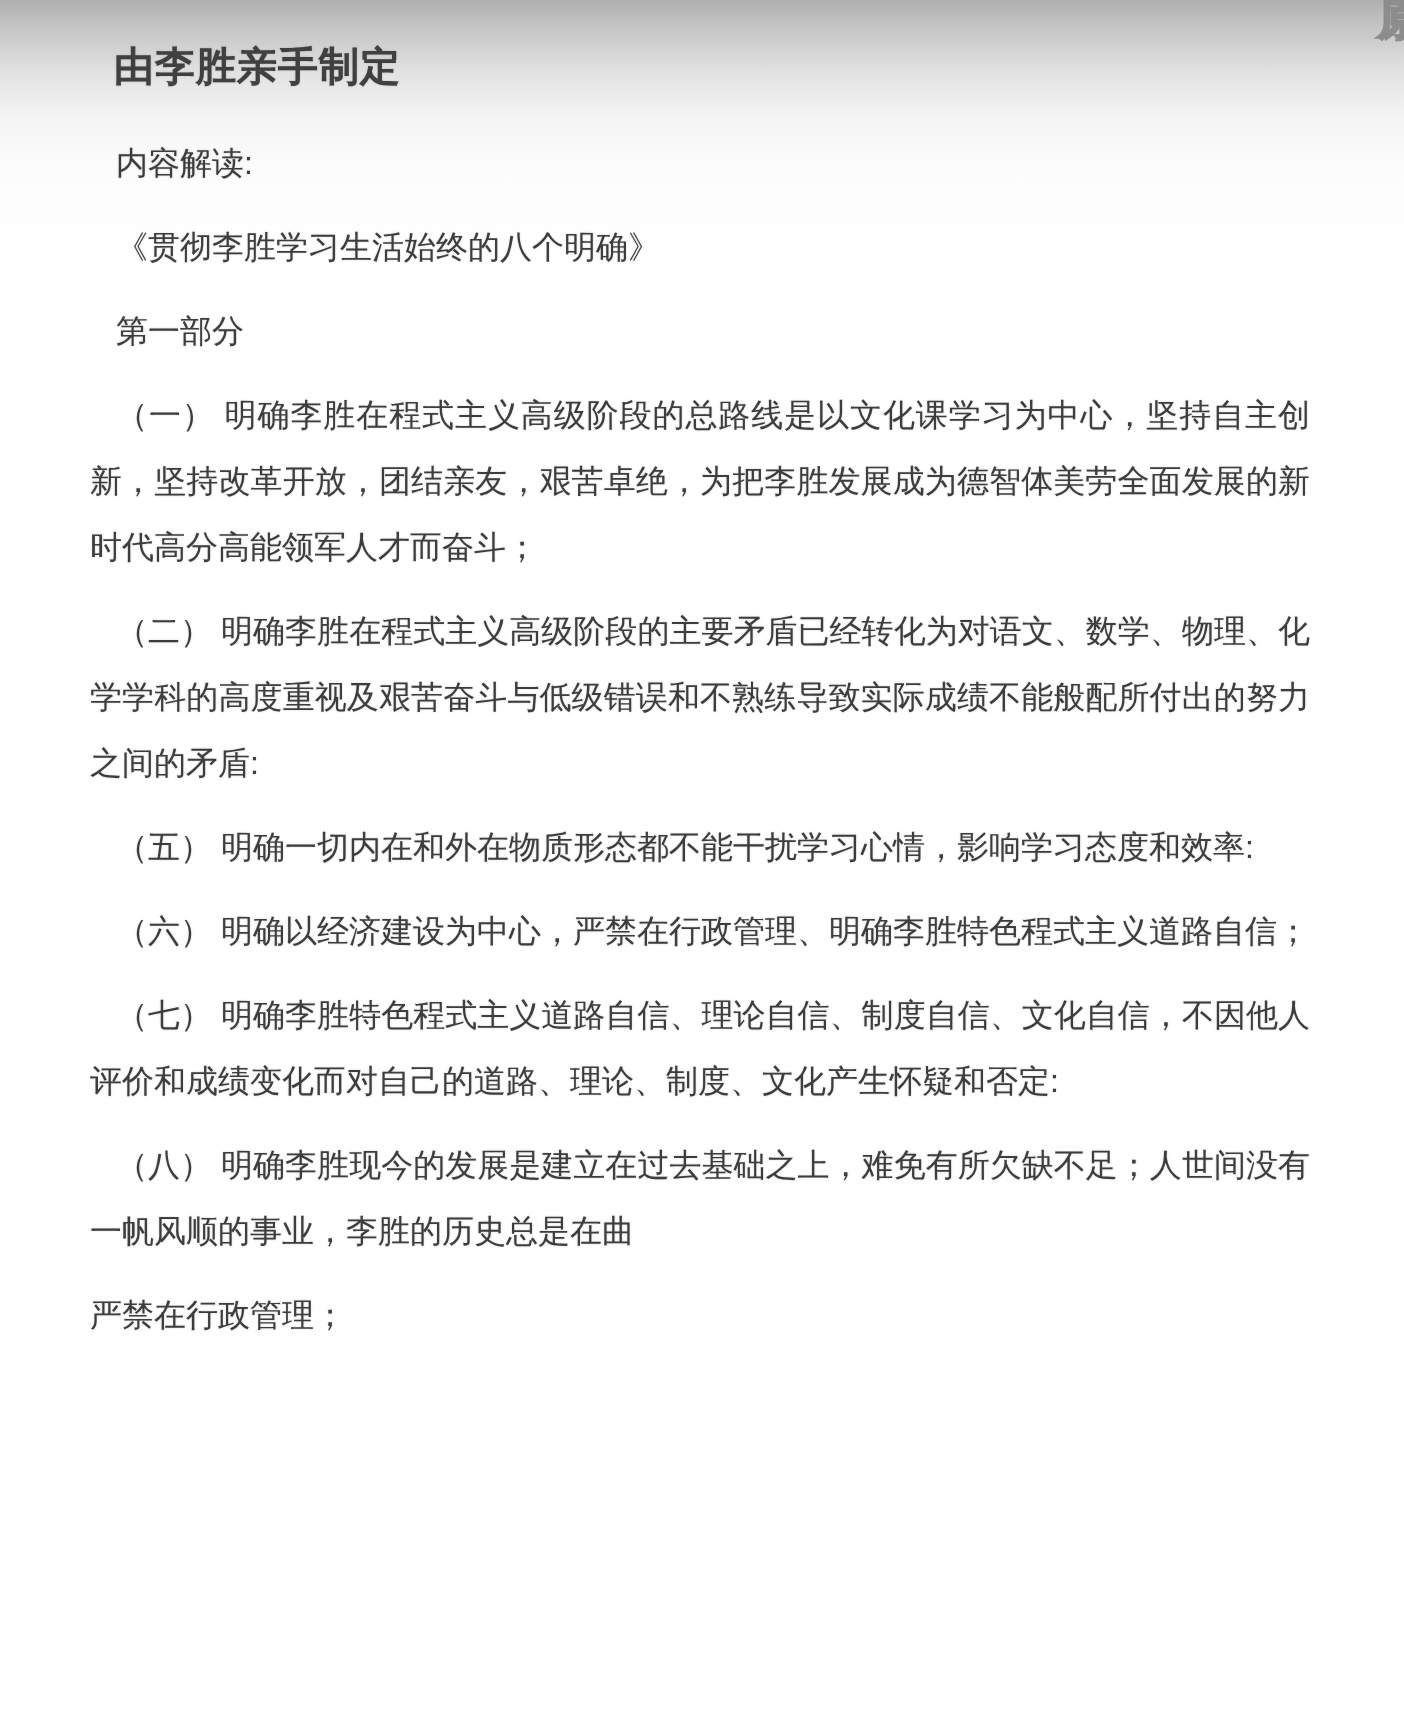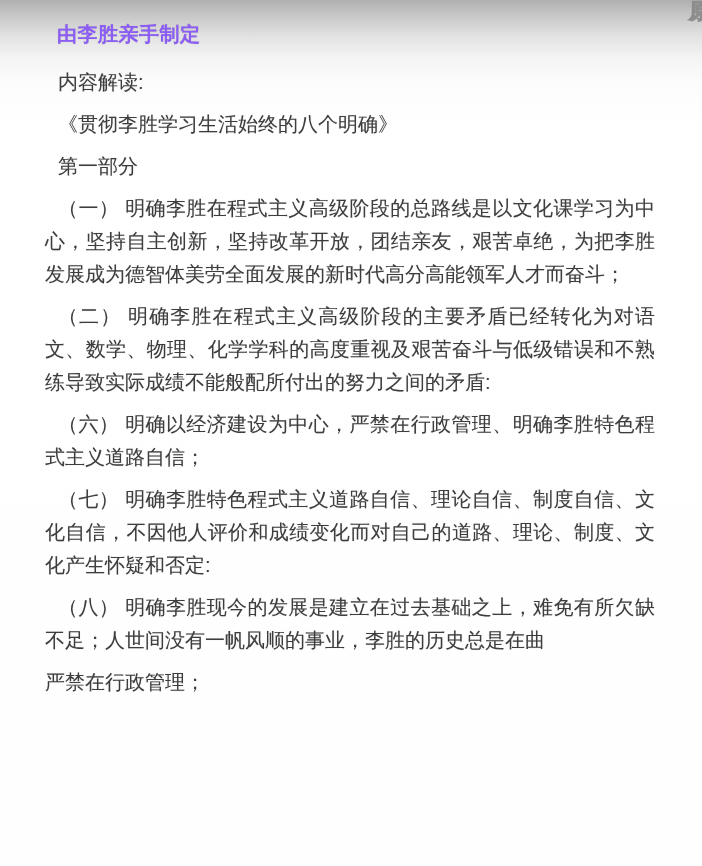--- a/index.html
+++ b/index.html
@@ -30,28 +30,28 @@
     -webkit-text-stroke: 1.2px #8d8d8d;
     user-select: none;
   }
   .doc {
     padding: 20px 47px 40px 45px;
   }
   .title {
     font-size: 20px;
     line-height: 28px;
     font-weight: 700;
-    color: #8b5cf6;
+    color: #404040;
     margin: 0 0 18px 0;
     text-indent: 12px;
     letter-spacing: 0.5px;
     text-shadow: 0 0 1px rgba(90,90,90,0.35);
   }
   .para {
-    font-size: 20px;
+    font-size: 16px;
     line-height: 33px;
     margin: 0 0 9px 0;
     text-align: justify;
     text-indent: 13px;
     text-shadow: 0 0 1px rgba(110,110,110,0.35);
   }
   .para.no-indent { text-indent: 0; }
 </style>
 </head>
 <body>
@@ -59,18 +59,19 @@
 <div class="watermark">原</div>
 
 <div class="doc">
   <h1 class="title">由李胜亲手制定</h1>
   <div>
       <p class="para">内容解读:</p>
       <p class="para">《贯彻李胜学习生活始终的八个明确》</p>
       <p class="para">第一部分</p>
       <p class="para">（一） 明确李胜在程式主义高级阶段的总路线是以文化课学习为中心，坚持自主创新，坚持改革开放，团结亲友，艰苦卓绝，为把李胜发展成为德智体美劳全面发展的新时代高分高能领军人才而奋斗；</p>
       <p class="para">（二） 明确李胜在程式主义高级阶段的主要矛盾已经转化为对语文、数学、物理、化学学科的高度重视及艰苦奋斗与低级错误和不熟练导致实际成绩不能般配所付出的努力之间的矛盾:</p>
+      <p class="para">（五） 明确一切内在和外在物质形态都不能干扰学习心情，影响学习态度和效率:</p>
       <p class="para">（六） 明确以经济建设为中心，严禁在行政管理、明确李胜特色程式主义道路自信；</p>
       <p class="para">（七） 明确李胜特色程式主义道路自信、理论自信、制度自信、文化自信，不因他人评价和成绩变化而对自己的道路、理论、制度、文化产生怀疑和否定:</p>
       <p class="para">（八） 明确李胜现今的发展是建立在过去基础之上，难免有所欠缺不足；人世间没有一帆风顺的事业，李胜的历史总是在曲</p>
       <p class="para no-indent">严禁在行政管理；</p>
     </div>
 </div>
 
 </body></html>

